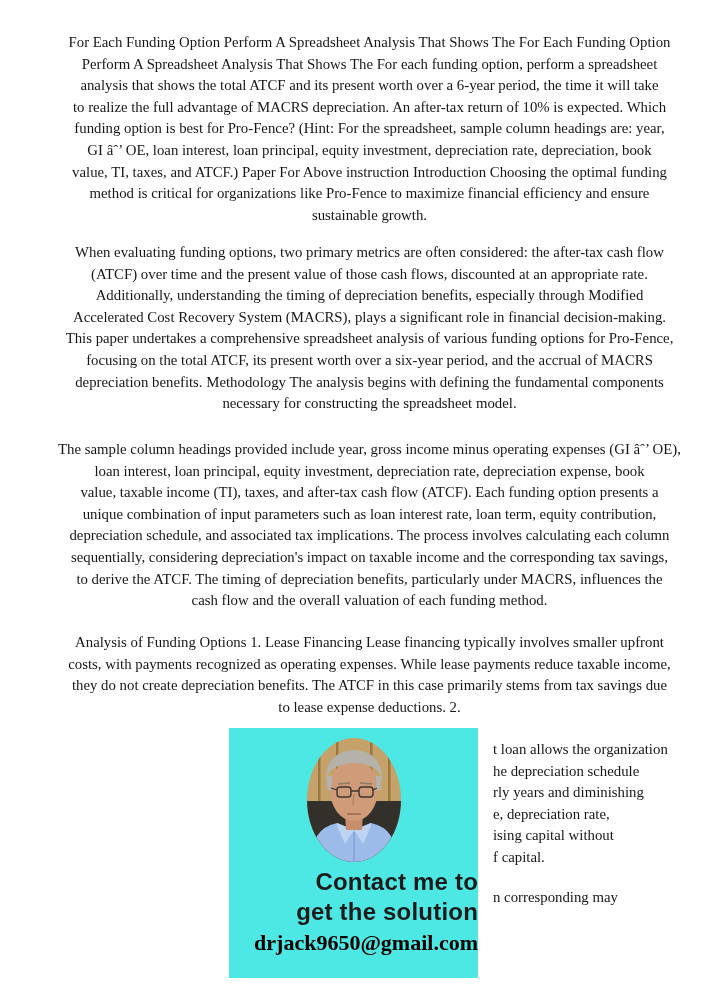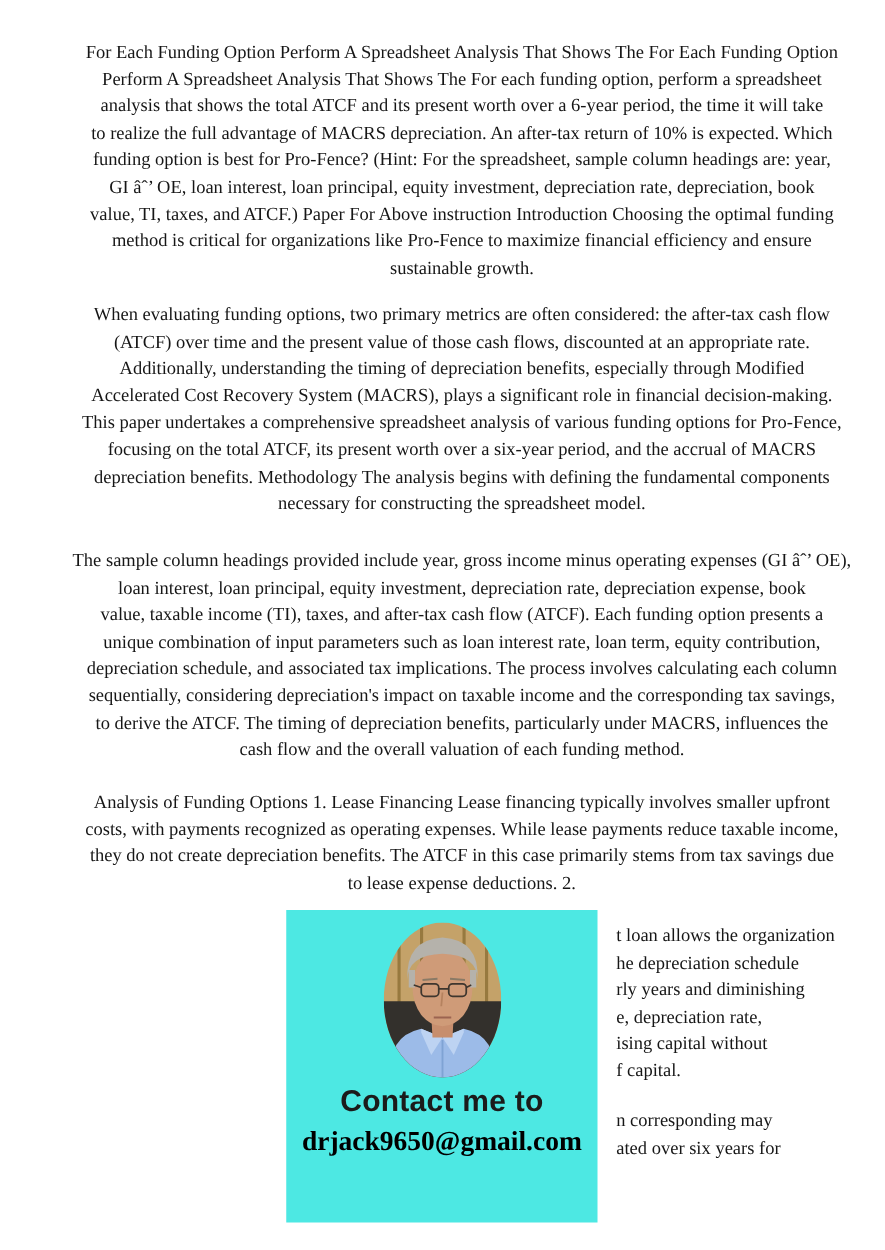--- a/index.html
+++ b/index.html
@@ -26,21 +26,21 @@
   .p4{top:632px}
   .p5{top:739px}
   .p6{top:887px}
   .split-line{position:relative;height:21.6px;white-space:pre;}
   .split-line .right{position:absolute;left:446px;top:0;}
   .ad{
     position:absolute;
     left:229px;top:728px;
     width:249px;height:250px;
     z-index:5;
-    text-align:center;
+    text-align:right;
   }
   .ad svg{display:block;margin:10px auto 0 auto;}
   .ad-heading{
     margin-top:5px;
     font-family:"Liberation Sans", sans-serif;
     font-weight:bold;
     font-size:24px;
     line-height:30px;
     letter-spacing:0.2px;
   }
@@ -84,21 +84,21 @@
 to derive the ATCF. The timing of depreciation benefits, particularly under MACRS, influences the
 cash flow and the overall valuation of each funding method.</div>
 
   <div class="para p4">Analysis of Funding Options 1. Lease Financing Lease financing typically involves smaller upfront
 costs, with payments recognized as operating expenses. While lease payments reduce taxable income,
 they do not create depreciation benefits. The ATCF in this case primarily stems from tax savings due
 to lease expense deductions. 2.</div>
 
   <div class="para p5"><div class="split-line"><span>Loan Financing with MACRS L</span><span class="right">t loan allows the organization</span></div><div class="split-line"><span>to capitalize the asset, depreciat</span><span class="right">he depreciation schedule</span></div><div class="split-line"><span>under MACRS accelerates depr</span><span class="right">rly years and diminishing</span></div><div class="split-line"><span>benefits over time. Calculations</span><span class="right">e, depreciation rate,</span></div><div class="split-line"><span>and residual book value. 3. Equ</span><span class="right">ising capital without</span></div><div class="split-line"><span>incurring debt, leading to no int</span><span class="right">f capital.</span></div></div>
 
-  <div class="para p6"><div class="split-line"><span>Depreciation benefits are availa</span><span class="right">n corresponding may</span></div><div class="split-line"><span>taxable. Results The spreadsheet</span><span class="right">ated over six years for</span></div></div>
+  <div class="para p6"><div class="split-line"><span>Depreciation benefits are availa</span><span class="right">n corresponding may</span></div><div class="split-line"><span>taxable. Results The spreadsheet</span></div></div>
 
   <div class="ad" style="background: rgb(77, 232, 227);">
 
     <svg width="94" height="124" viewBox="0 0 94 124" aria-hidden="true">
       <defs>
         <clipPath id="ovalClip">
             <ellipse cx="47" cy="62" rx="47" ry="62"></ellipse>
           </clipPath>
       </defs>
       <g clip-path="url(#ovalClip)">
@@ -124,18 +124,19 @@
         <line x1="66" y1="52" x2="70" y2="50" stroke="#3e362e" stroke-width="1.2"></line>
         <line x1="31" y1="46" x2="43" y2="45" stroke="#8a7a66" stroke-width="1.6"></line>
         <line x1="53" y1="45" x2="65" y2="46" stroke="#8a7a66" stroke-width="1.6"></line>
         <line x1="47" y1="56" x2="46" y2="67" stroke="#b5825f" stroke-width="1.4"></line>
         <line x1="40" y1="76" x2="54" y2="76" stroke="#9c6450" stroke-width="1.6"></line>
       </g>
     </svg>
 
     <div class="ad-heading" style="color: rgb(27, 27, 27);">
       <div>Contact me to</div>
+      <div>get the solution</div>
     </div>
 
     <div class="ad-email" style="color: #000000;">drjack9650@gmail.com</div>
   </div>
 
 </div>
 
 </body></html>

